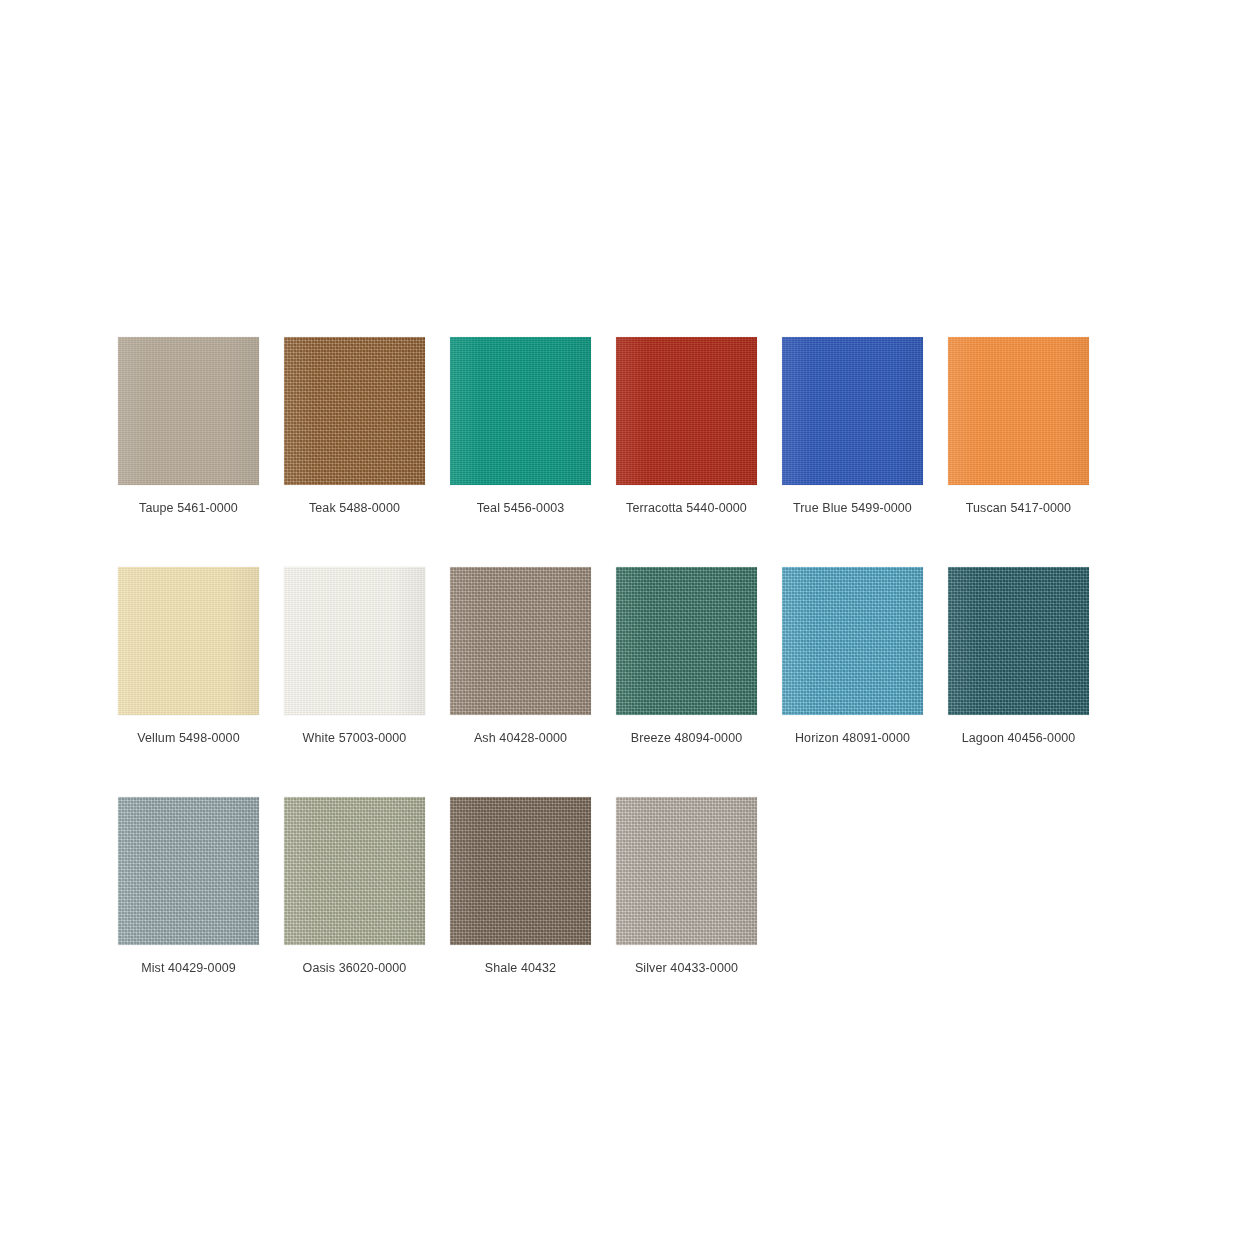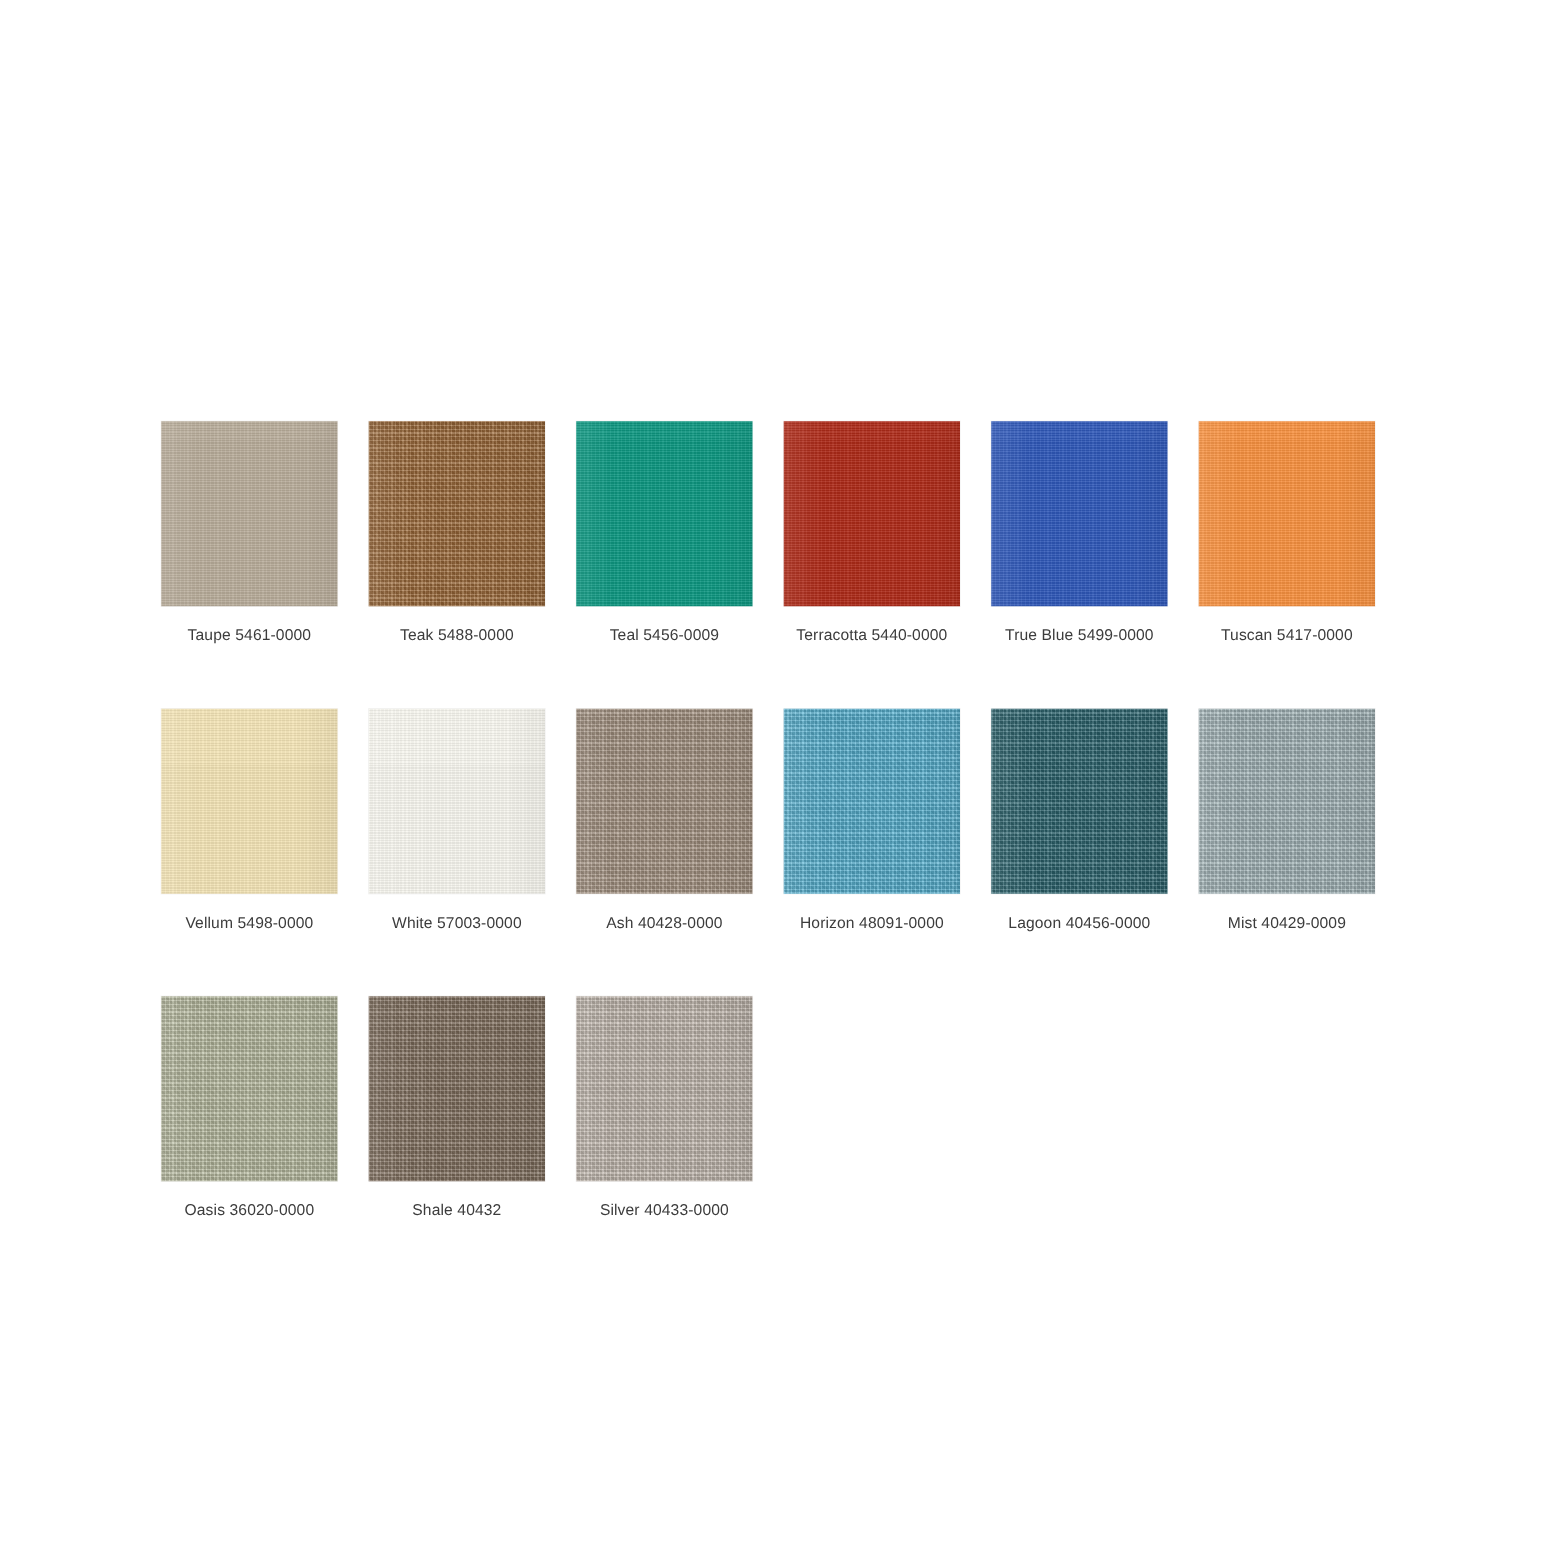--- a/index.html
+++ b/index.html
@@ -16,21 +16,21 @@
 
   .page {
     position: relative;
     width: 1253px;
     height: 1253px;
     background: #ffffff;
   }
 
   .swatch-grid {
     position: absolute;
-    left: 129px;
+    left: 118px;
     top: 337px;
     width: 975px;
     display: grid;
     grid-template-columns: repeat(6, 141px);
     column-gap: 25px;
     row-gap: 52px;
   }
 
   .swatch-cell {
     width: 141px;
@@ -152,21 +152,21 @@
           <div class="weave linen"></div>
           <div class="sheen"></div>
         </div>
         <div class="swatch-label">Teak 5488-0000</div>
       </div>
       <div class="swatch-cell">
         <div class="swatch-chip" style="background-color: rgb(13, 150, 128);">
           <div class="weave rib"></div>
           <div class="sheen"></div>
         </div>
-        <div class="swatch-label">Teal 5456-0009</div>
+        <div class="swatch-label">Teal 5456-0003</div>
       </div>
       <div class="swatch-cell">
         <div class="swatch-chip" style="background-color: rgb(173, 42, 24);">
           <div class="weave rib"></div>
           <div class="sheen"></div>
         </div>
         <div class="swatch-label">Terracotta 5440-0000</div>
       </div>
       <div class="swatch-cell">
         <div class="swatch-chip" style="background-color: rgb(47, 88, 184);">
@@ -195,20 +195,27 @@
           <div class="sheen"></div>
         </div>
         <div class="swatch-label">White 57003-0000</div>
       </div>
       <div class="swatch-cell">
         <div class="swatch-chip" style="background-color: rgb(168, 150, 133);">
           <div class="weave linen"></div>
           <div class="sheen"></div>
         </div>
         <div class="swatch-label">Ash 40428-0000</div>
+      </div>
+      <div class="swatch-cell">
+        <div class="swatch-chip" style="background-color: rgb(62, 125, 108);">
+          <div class="weave linen"></div>
+          <div class="sheen"></div>
+        </div>
+        <div class="swatch-label">Breeze 48094-0000</div>
       </div>
       <div class="swatch-cell">
         <div class="swatch-chip" style="background-color: rgb(88, 180, 212);">
           <div class="weave linen"></div>
           <div class="sheen"></div>
         </div>
         <div class="swatch-label">Horizon 48091-0000</div>
       </div>
       <div class="swatch-cell">
         <div class="swatch-chip" style="background-color: rgb(44, 102, 112);">

